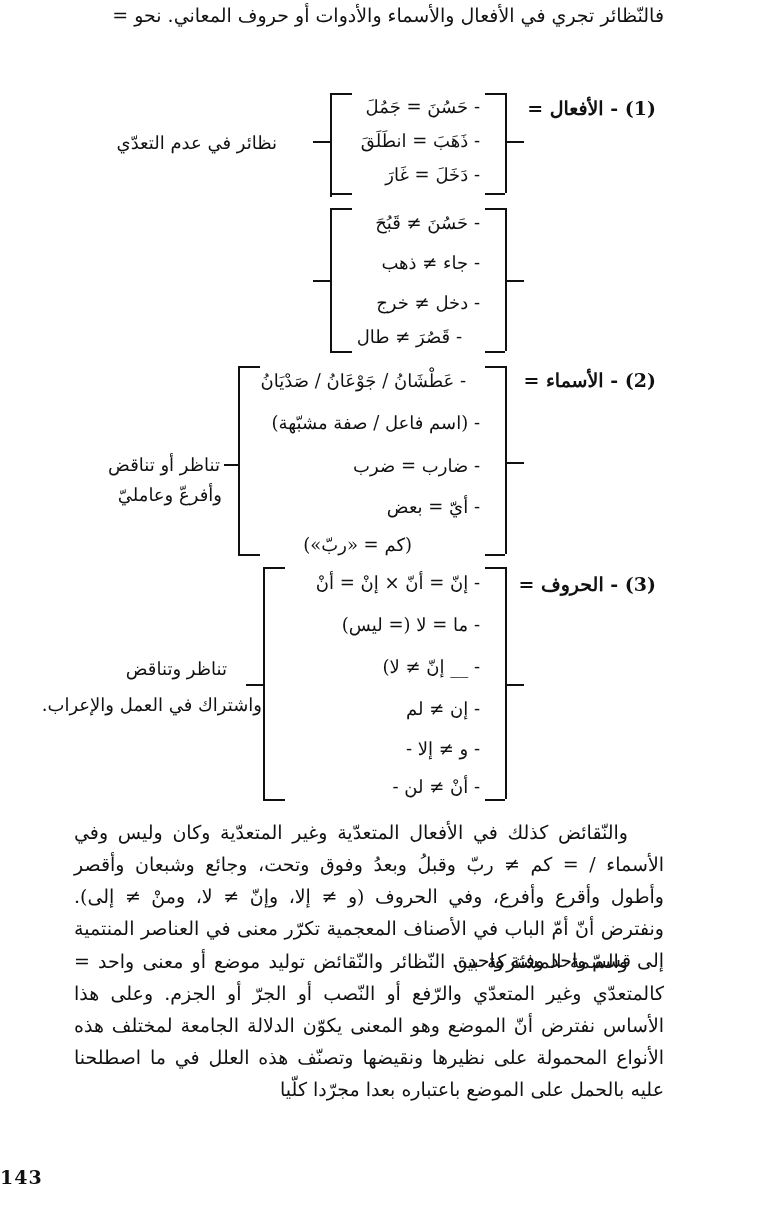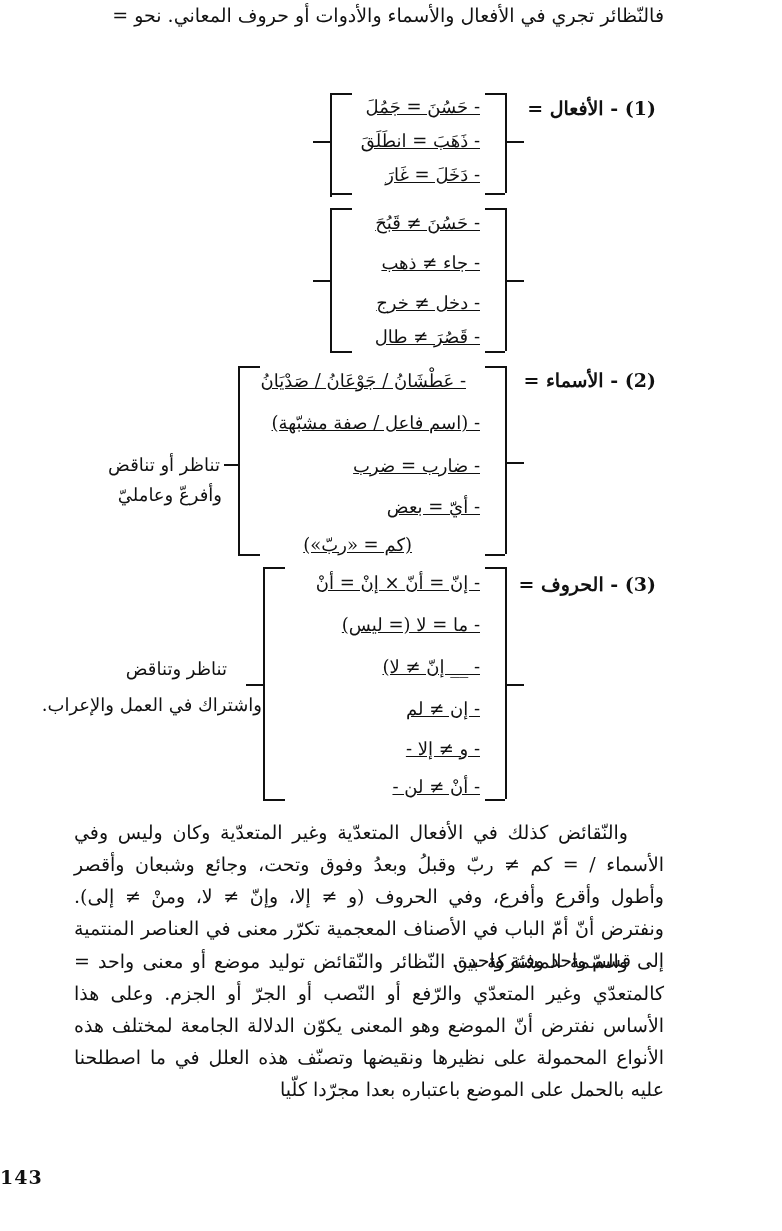--- a/index.html
+++ b/index.html
@@ -2,21 +2,21 @@
 <html><head>
 <meta charset="utf-8">
 <style>
   html, body { margin:0; padding:0; background:#ffffff; }
   body { width:782px; height:1231px; position:relative; overflow:hidden;
          font-family:"DejaVu Serif","Liberation Serif",serif; color:#111; }
   .page { position:absolute; left:0; top:0; width:782px; height:1231px; }
   .line { position:absolute; direction:rtl; white-space:nowrap; font-size:19px; line-height:24px;margin-left:42px; }
   .intro { right:118px; top:3px; }
   .heading { font-weight:bold; font-size:19px; }
-  .item { position:absolute; direction:rtl; white-space:nowrap; font-size:18px; line-height:22px;text-decoration:underline; }
+  .item { position:absolute; direction:rtl; white-space:nowrap; font-size:18px; line-height:22px; }
   .label { position:absolute; direction:rtl; white-space:nowrap; font-size:18px; line-height:26px; text-align:center; }
   .bracket { position:absolute; border:2px solid #111; }
   .br-right { border-left:none; }
   .stub { position:absolute; height:2px; background:#111; }
   .para { position:absolute; right:118px; width:590px; direction:rtl; text-align:justify;
           font-size:19px; line-height:32px; text-align-last:right; }
   .para p { margin:0; }
   .pagenum { position:absolute; left:0; width:782px; top:1166px; text-align:left;
              font-weight:bold; font-size:19px; letter-spacing:1px; }
 </style>
@@ -34,34 +34,35 @@
   <div class="bracket" style="left:330px;top:193px;width:22px;height:0;border-width:2px 0 0 0;"></div>
   <div class="bracket" style="left:505px;top:93px;width:0;height:100px;border-width:0 0 0 2px;"></div>
   <div class="bracket" style="left:485px;top:93px;width:20px;height:0;border-width:2px 0 0 0;"></div>
   <div class="bracket" style="left:485px;top:193px;width:20px;height:0;border-width:2px 0 0 0;"></div>
   <div class="stub" style="left:313px;top:141px;width:18px;"></div>
   <div class="stub" style="left:506px;top:141px;width:18px;"></div>
 
   <div class="item" style="right:302px;top:96px;">- حَسُنَ = جَمُلَ</div>
   <div class="item" style="right:302px;top:130px;">- ذَهَبَ = انطَلَقَ</div>
   <div class="item" style="right:302px;top:164px;margin-left:27px;">- دَخَلَ = غَارَ</div>
+  <div class="label" style="right:505px;top:130px;">نظائر في عدم التعدّي</div>
 
   <div class="bracket" style="left:330px;top:208px;width:0;height:143px;border-width:0 2px 0 0;"></div>
   <div class="bracket" style="left:330px;top:208px;width:22px;height:0;border-width:2px 0 0 0;"></div>
   <div class="bracket" style="left:330px;top:351px;width:22px;height:0;border-width:2px 0 0 0;"></div>
   <div class="bracket" style="left:505px;top:208px;width:0;height:143px;border-width:0 0 0 2px;"></div>
   <div class="bracket" style="left:485px;top:208px;width:20px;height:0;border-width:2px 0 0 0;"></div>
   <div class="bracket" style="left:485px;top:351px;width:20px;height:0;border-width:2px 0 0 0;"></div>
   <div class="stub" style="left:313px;top:280px;width:18px;"></div>
   <div class="stub" style="left:506px;top:280px;width:18px;"></div>
 
   <div class="item" style="right:302px;top:212px;">- حَسُنَ ≠ قَبُحَ</div>
   <div class="item" style="right:302px;top:252px;">- جاء ≠ ذهب</div>
   <div class="item" style="right:302px;top:292px;">- دخل ≠ خرج</div>
-  <div class="item" style="right:302px;top:326px;margin-left:24px;">- قَصُرَ ≠ طال</div>
+  <div class="item" style="right:320px;top:326px;margin-left:24px;">- قَصُرَ ≠ طال</div>
 
   <div class="line heading" style="right:126px;top:368px;">(2) - الأسماء =</div>
 
   <div class="bracket" style="left:238px;top:366px;width:0;height:188px;border-width:0 0 0 2px;"></div>
   <div class="bracket" style="left:238px;top:366px;width:22px;height:0;border-width:2px 0 0 0;"></div>
   <div class="bracket" style="left:238px;top:554px;width:22px;height:0;border-width:2px 0 0 0;"></div>
   <div class="bracket" style="left:505px;top:366px;width:0;height:188px;border-width:0 0 0 2px;"></div>
   <div class="bracket" style="left:485px;top:366px;width:20px;height:0;border-width:2px 0 0 0;"></div>
   <div class="bracket" style="left:485px;top:554px;width:20px;height:0;border-width:2px 0 0 0;"></div>
   <div class="stub" style="left:224px;top:464px;width:14px;"></div>

